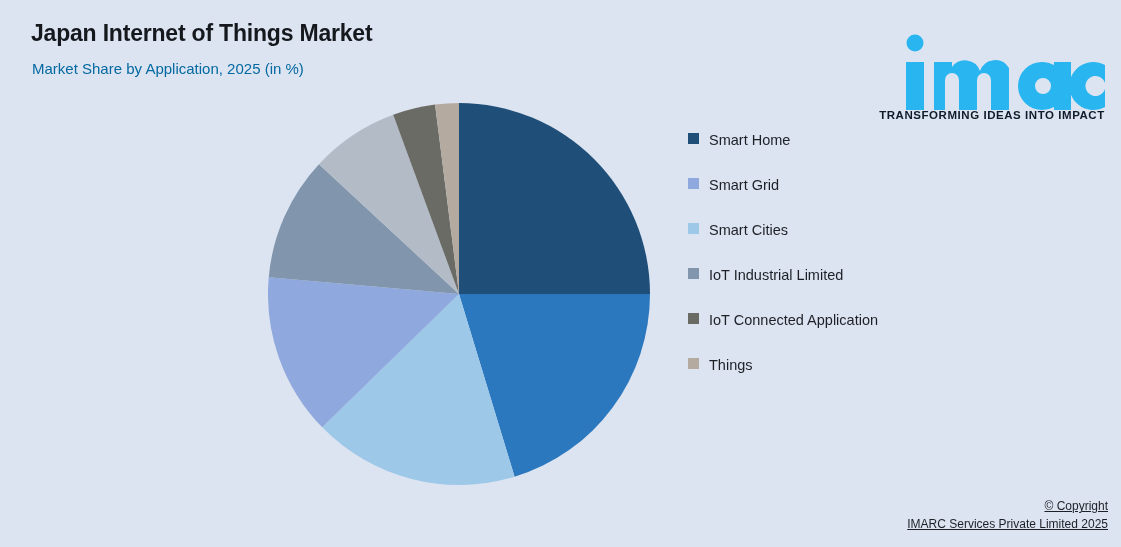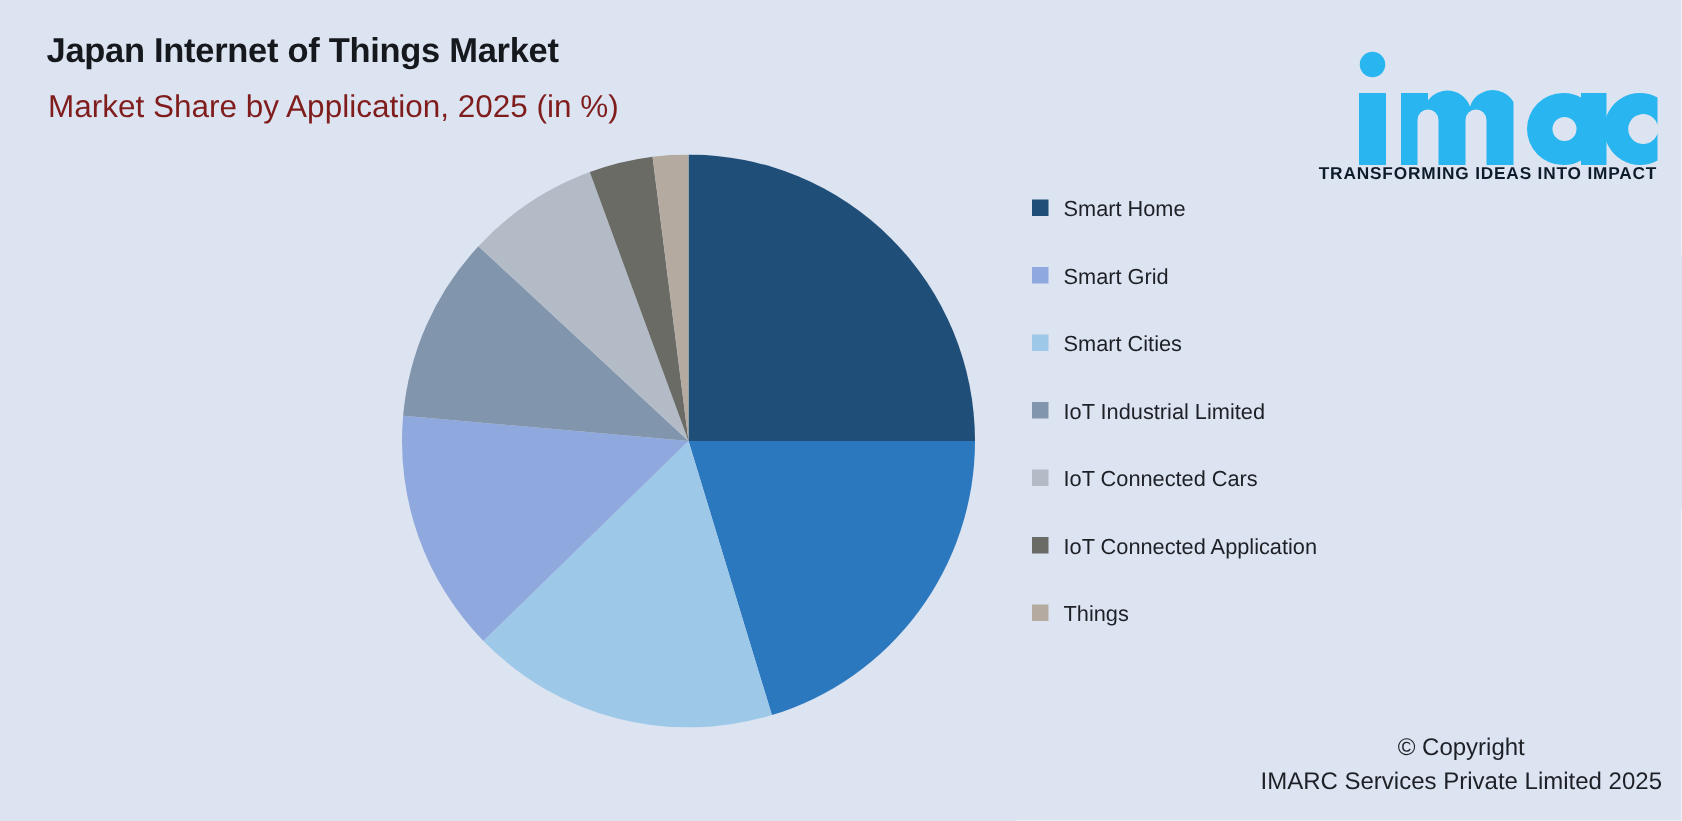--- a/index.html
+++ b/index.html
@@ -27,23 +27,23 @@
     font-size: 23px;
     font-weight: bold;
     color: #15181c;
     letter-spacing: -0.2px;
     white-space: nowrap;
   }
   #subtitle {
     position: absolute;
     left: 32px;
     top: 60px;
-    font-size: 21px;
+    font-size: 15px;
     font-weight: normal;
-    color: #7f1d1d;
+    color: #0369a1;
     white-space: nowrap;
   }
 
   
   #logo {
     position: absolute;
     right: 13px;
     top: 29px;
     width: 232px;
     height: 92px;
@@ -82,24 +82,25 @@
     color: #1d2026;
     white-space: nowrap;
     line-height: 1;
   }
 
   
   #copyright {
     position: absolute;
     right: 13px;
     bottom: 14px;
-    text-align: center;
-    font-size: 16px;
+    text-align: right;
+    font-size: 12px;
     color: #1d2026;
     line-height: 1.45;
+    text-decoration: underline;
   }
 </style>
 </head>
 <body>
 
 <div id="canvas">
 
   <div id="title">Japan Internet of Things Market</div>
   <div id="subtitle">Market Share by Application, 2025 (in %)</div>
 
@@ -140,24 +141,20 @@
       </div>
       <div class="legend-item">
         <span class="swatch" style="background: rgb(157, 200, 232);"></span>
         <span class="legend-label">Smart Cities</span>
       </div>
       <div class="legend-item">
         <span class="swatch" style="background: rgb(129, 149, 173);"></span>
         <span class="legend-label">IoT Industrial Limited</span>
       </div>
       <div class="legend-item">
-        <span class="swatch" style="background: rgb(179, 188, 198);"></span>
-        <span class="legend-label">IoT Connected Cars</span>
-      </div>
-      <div class="legend-item">
         <span class="swatch" style="background: rgb(107, 107, 102);"></span>
         <span class="legend-label">IoT Connected Application</span>
       </div>
       <div class="legend-item">
         <span class="swatch" style="background: rgb(181, 170, 160);"></span>
         <span class="legend-label">Things</span>
       </div>
     </div>
 
   <div id="copyright">

